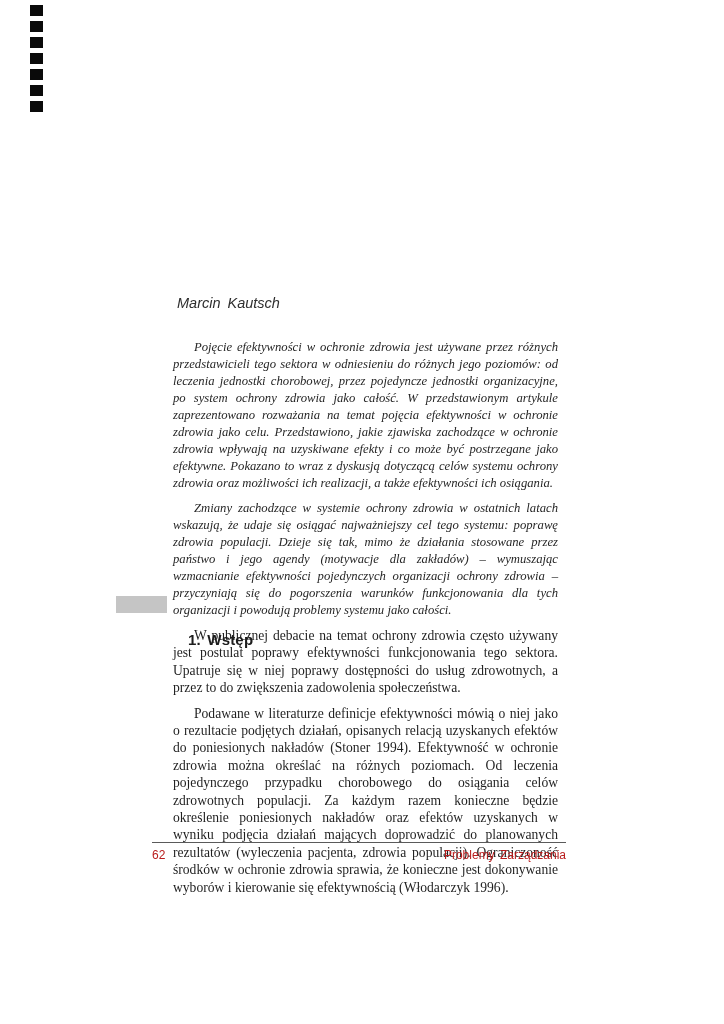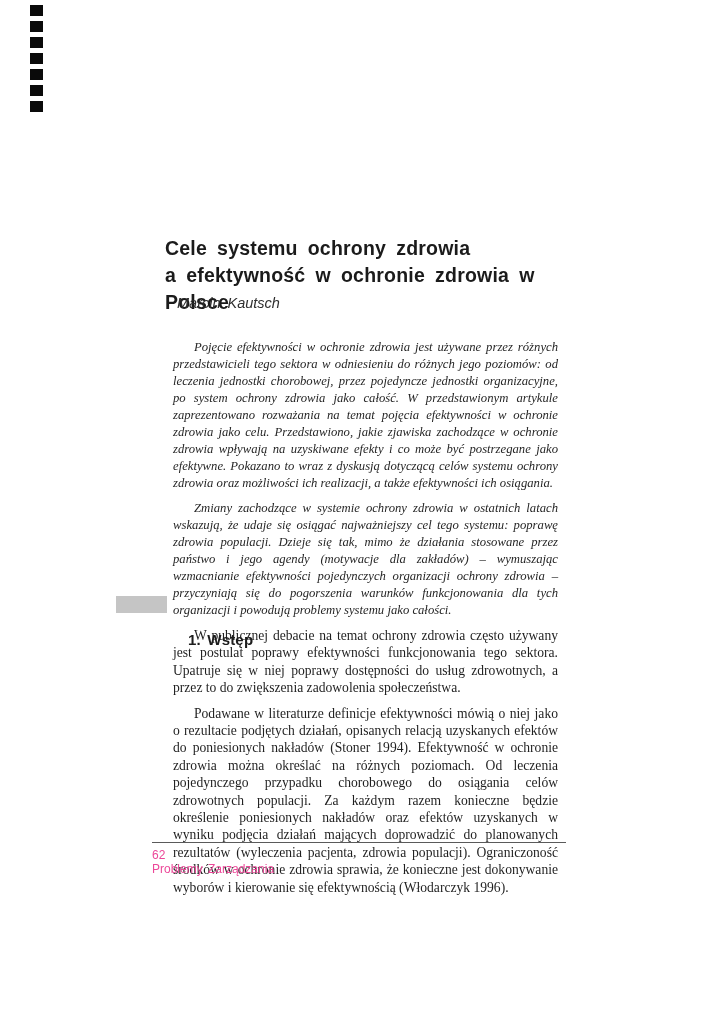--- a/index.html
+++ b/index.html
@@ -76,47 +76,42 @@
   .body-text p { margin: 8px; text-indent: 21px; }
 
   
   .footer-rule {
     position: absolute; left: 152px; top: 842px;
     width: 414px; height: 1px; background: #5a5a5a;
   }
   .footer-row {
     position: absolute; left: 152px; top: 848px; width: 414px;
     display: flex; justify-content: space-between; align-items: baseline;
-    font-size: 12px; color: #ec4899;
+    font-size: 12px; color: #b91c1c;
     word-spacing: 2px;
-    flex-direction: column;
   }
 </style>
 </head>
 <body>
 
 <div class="page">
 
   <div class="reg-marks">
       <div class="reg-mark" style="background: rgb(10, 10, 10);"></div>
       <div class="reg-mark" style="background: rgb(10, 10, 10);"></div>
       <div class="reg-mark" style="background: rgb(10, 10, 10);"></div>
       <div class="reg-mark" style="background: rgb(10, 10, 10);"></div>
       <div class="reg-mark" style="background: rgb(10, 10, 10);"></div>
       <div class="reg-mark" style="background: rgb(10, 10, 10);"></div>
       <div class="reg-mark" style="background: rgb(10, 10, 10);"></div>
     </div>
 
   <div class="journal-header">
   </div>
 
-  <h1 class="title" style="margin:0;">
-    <span style="display:block;">Cele systemu ochrony zdrowia</span>
-    <span style="display:block;">a efektywność w ochronie zdrowia w Polsce</span>
-  </h1>
 
   <div class="author">Marcin Kautsch</div>
 
   <div class="abstract">
     <p>Pojęcie efektywności w ochronie zdrowia jest używane przez różnych przedstawicieli tego sektora w odniesieniu do różnych jego poziomów: od leczenia jednostki chorobowej, przez pojedyncze jednostki organizacyjne, po system ochrony zdrowia jako całość. W przedstawionym artykule zaprezentowano rozważania na temat pojęcia efektywności w ochronie zdrowia jako celu. Przedstawiono, jakie zjawiska zachodzące w ochronie zdrowia wpływają na uzyskiwane efekty i co może być postrzegane jako efektywne. Pokazano to wraz z dyskusją dotyczącą celów systemu ochrony zdrowia oraz możliwości ich realizacji, a także efektywności ich osiągania.</p>
     <p>Zmiany zachodzące w systemie ochrony zdrowia w ostatnich latach wskazują, że udaje się osiągać najważniejszy cel tego systemu: poprawę zdrowia populacji. Dzieje się tak, mimo że działania stosowane przez państwo i jego agendy (motywacje dla zakładów) – wymuszając wzmacnianie efektywności pojedynczych organizacji ochrony zdrowia – przyczyniają się do pogorszenia warunków funkcjonowania dla tych organizacji i powodują problemy systemu jako całości.</p>
   </div>
 
   <div class="section-box"></div>
   <div class="section-title">1. Wstęp</div>

